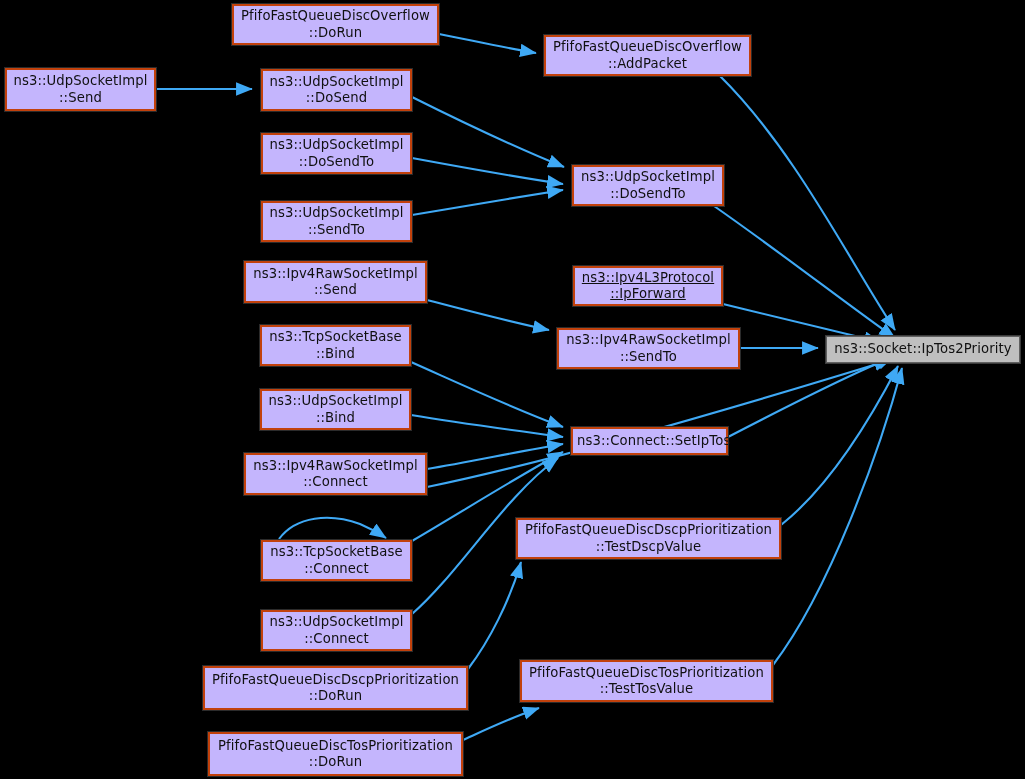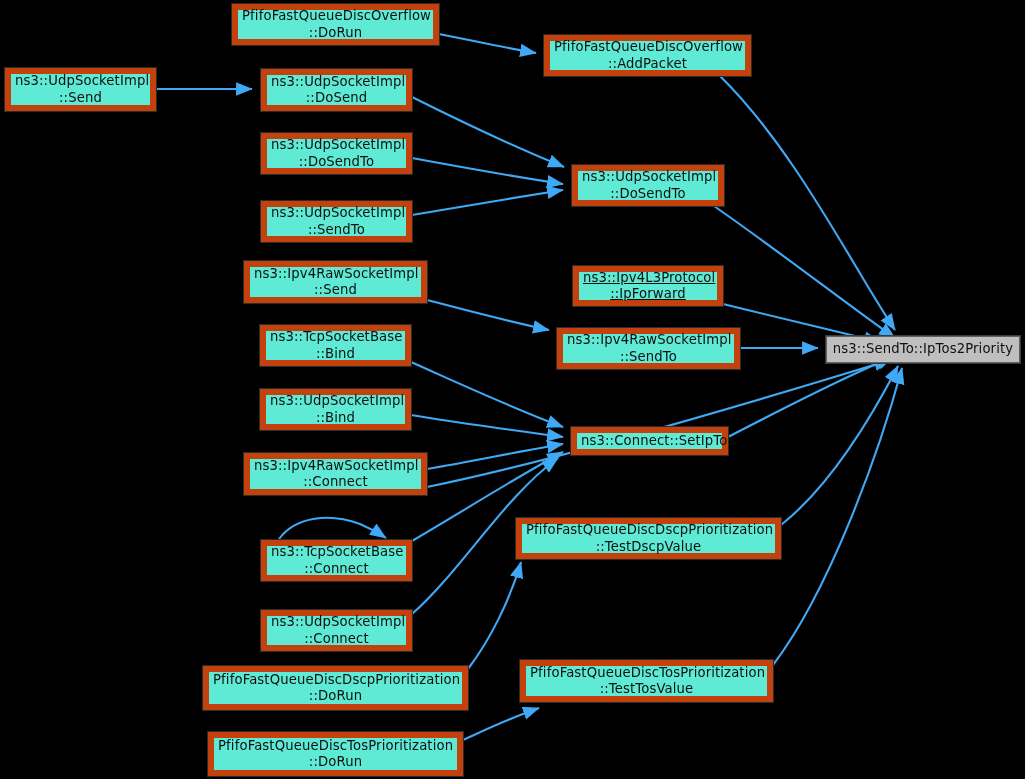--- a/index.html
+++ b/index.html
@@ -19,22 +19,22 @@
     position: absolute;
     left: 0;
     top: 0;
     width: 1025px;
     height: 779px;
     pointer-events: none;
   }
   .node {
     position: absolute;
     box-sizing: border-box;
-    background: #5eead4;
-    border: 6px solid #c2410c;
+    background: #c4b5fd;
+    border: 2px solid #c2410c;
     outline: 1px solid #2b2b2b;
     display: flex;
     align-items: center;
     justify-content: center;
     text-align: center;
     color: #101010;
     font-size: 13.2px;
     line-height: 16.5px;
     letter-spacing: 0.01em;
     white-space: pre-line;
@@ -105,21 +105,21 @@
       <div class="node" style="left: 261px; top: 201px; width: 151px; height: 41px;"><span class="lbl">ns3::UdpSocketImpl
 ::SendTo</span></div>
       <div class="node" style="left: 244px; top: 261px; width: 183px; height: 42px;"><span class="lbl">ns3::Ipv4RawSocketImpl
 ::Send</span></div>
       <div class="node" style="left: 573px; top: 266px; width: 150px; height: 40px; text-decoration: underline;"><span class="lbl">ns3::Ipv4L3Protocol
 ::IpForward</span></div>
       <div class="node" style="left: 260px; top: 325px; width: 151px; height: 41px;"><span class="lbl">ns3::TcpSocketBase
 ::Bind</span></div>
       <div class="node" style="left: 557px; top: 328px; width: 183px; height: 41px;"><span class="lbl">ns3::Ipv4RawSocketImpl
 ::SendTo</span></div>
-      <div class="node target" style="left: 826px; top: 336px; width: 194px; height: 27px;"><span class="lbl">ns3::SendTo::IpTos2Priority</span></div>
+      <div class="node target" style="left: 826px; top: 336px; width: 194px; height: 27px;"><span class="lbl">ns3::Socket::IpTos2Priority</span></div>
       <div class="node" style="left: 260px; top: 389px; width: 151px; height: 41px;"><span class="lbl">ns3::UdpSocketImpl
 ::Bind</span></div>
       <div class="node" style="left: 571px; top: 427px; width: 157px; height: 28px;"><span class="lbl">ns3::Connect::SetIpTos</span></div>
       <div class="node" style="left: 244px; top: 453px; width: 183px; height: 42px;"><span class="lbl">ns3::Ipv4RawSocketImpl
 ::Connect</span></div>
       <div class="node" style="left: 516px; top: 518px; width: 265px; height: 41px;"><span class="lbl">PfifoFastQueueDiscDscpPrioritization
 ::TestDscpValue</span></div>
       <div class="node" style="left: 261px; top: 540px; width: 151px; height: 41px;"><span class="lbl">ns3::TcpSocketBase
 ::Connect</span></div>
       <div class="node" style="left: 261px; top: 610px; width: 151px; height: 41px;"><span class="lbl">ns3::UdpSocketImpl

